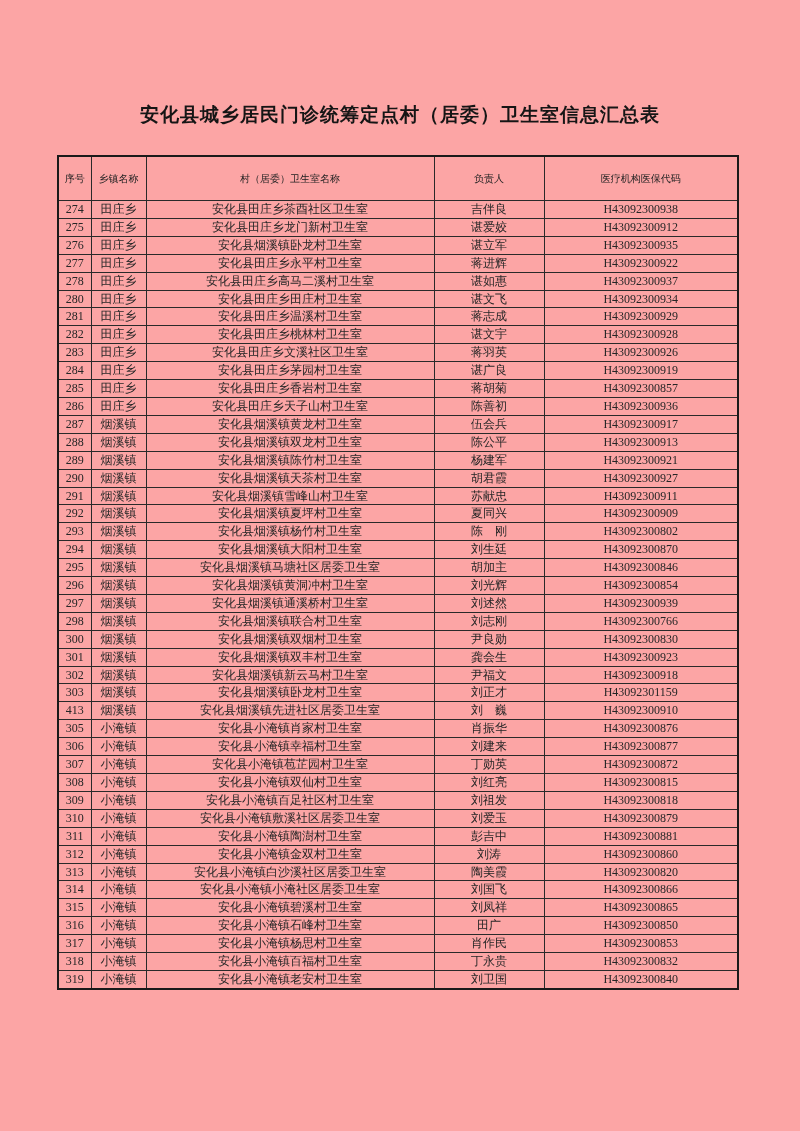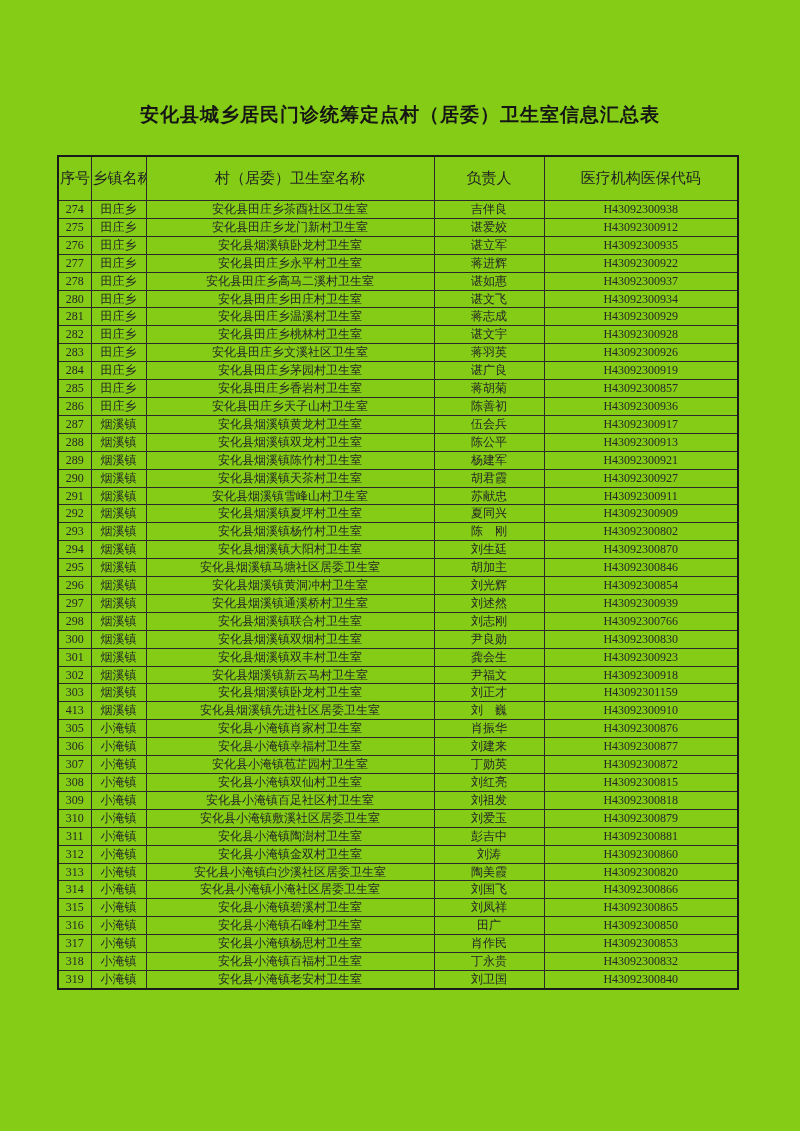--- a/index.html
+++ b/index.html
@@ -4,21 +4,21 @@
 <style>
   html, body {
     margin: 0;
     padding: 0;
     background: #ffffff;
   }
   .page {
     position: relative;
     width: 800px;
     height: 1131px;
-    background: #84cc16;
+    background: #fca5a5;
     font-family: "Liberation Serif", "DejaVu Serif", serif;
     color: #1e1e1e;
   }
   .doc-title {
     position: absolute;
     top: 102px;
     left: 0;
     width: 100%;
     text-align: center;
     font-size: 19px;
@@ -39,21 +39,21 @@
   table.clinic-table td {
     border: 1px solid #2a2a2a;
     text-align: center;
     vertical-align: middle;
     padding: 0 1px;
     overflow: hidden;
     white-space: nowrap;
   }
   table.clinic-table th {
     height: 43px;
-    font-size: 15px;
+    font-size: 10px;
     font-weight: normal;
     color: #222222;
     font-family: Liberation Mono, monospace;
   }
   table.clinic-table td {
     height: 16.9px;
     line-height: 16.9px;
     font-size: 12px;
     color: #262626;
   }

